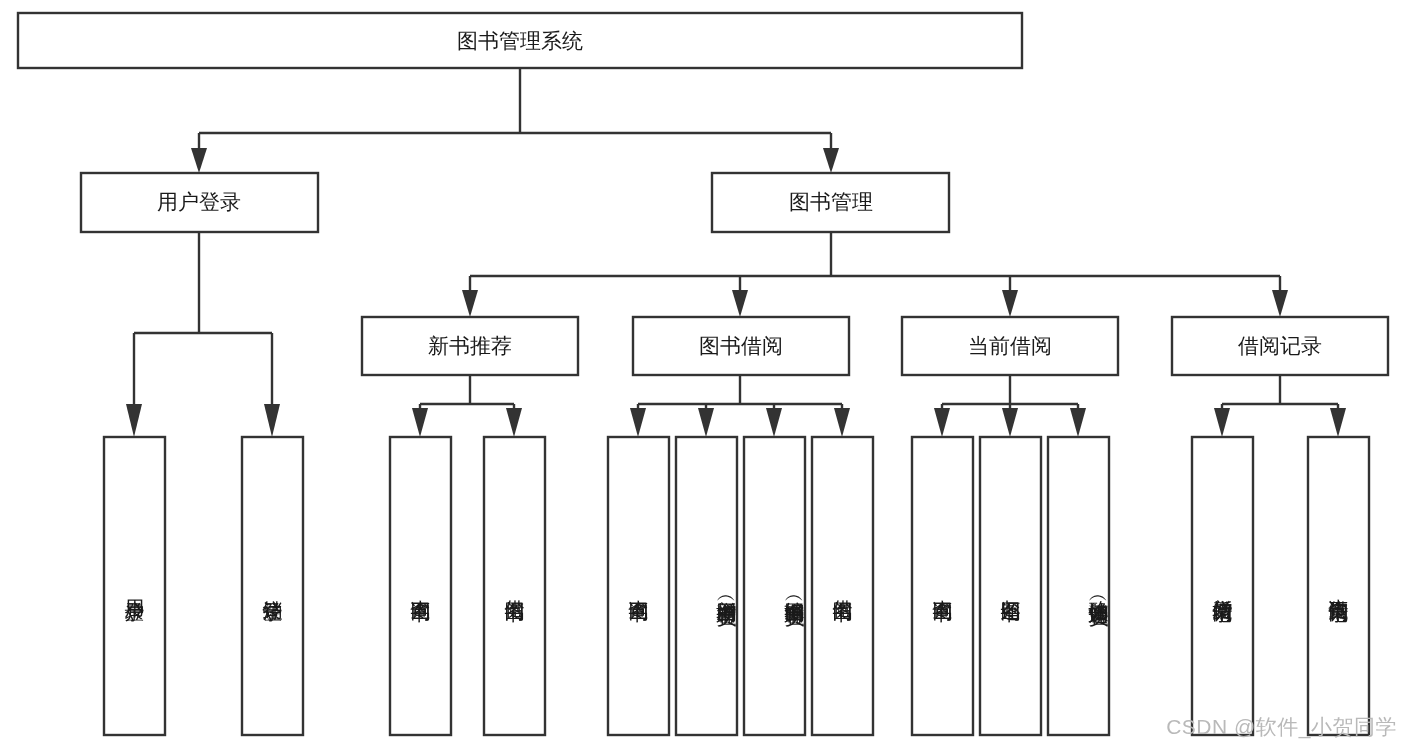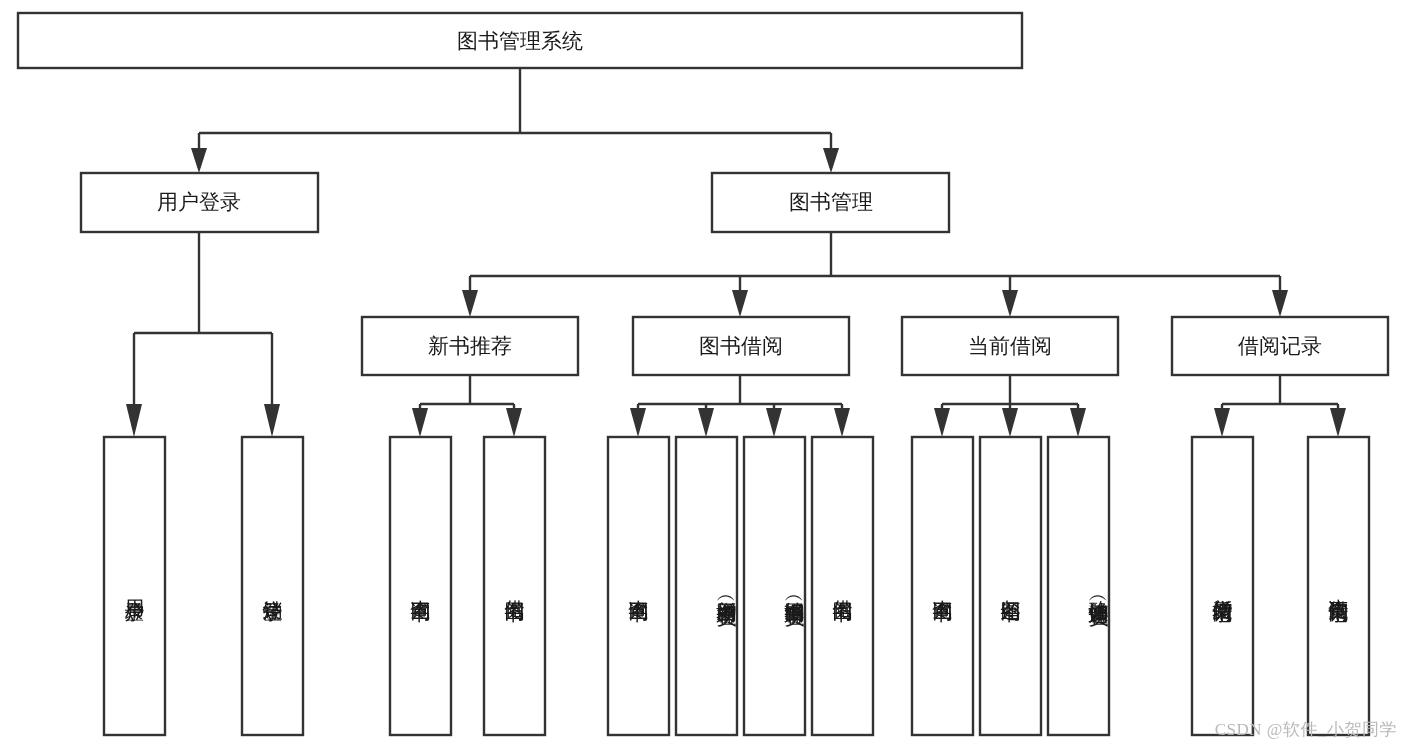--- a/index.html
+++ b/index.html
@@ -58,22 +58,22 @@
     color: #1a1a1a;
     letter-spacing: 1px;
     text-align: center;
     white-space: nowrap;
     pointer-events: none;
   }
   .watermark {
     position: absolute;
     right: 8px;
     bottom: 6px;
-    font-family: Liberation Serif, serif;
-    font-size: 17px;
+    font-family: Liberation Sans, sans-serif;
+    font-size: 21px;
     color: #b9b9b9;
     white-space: nowrap;
     letter-spacing: 0.5px;
   }
 </style>
 </head>
 <body>
 
 <div id="diagram-root">
 

